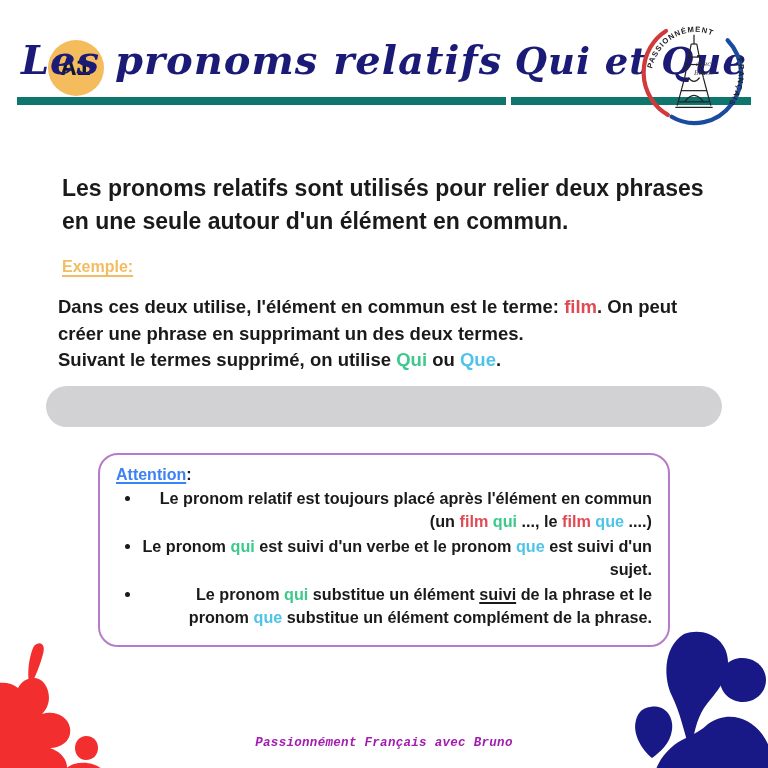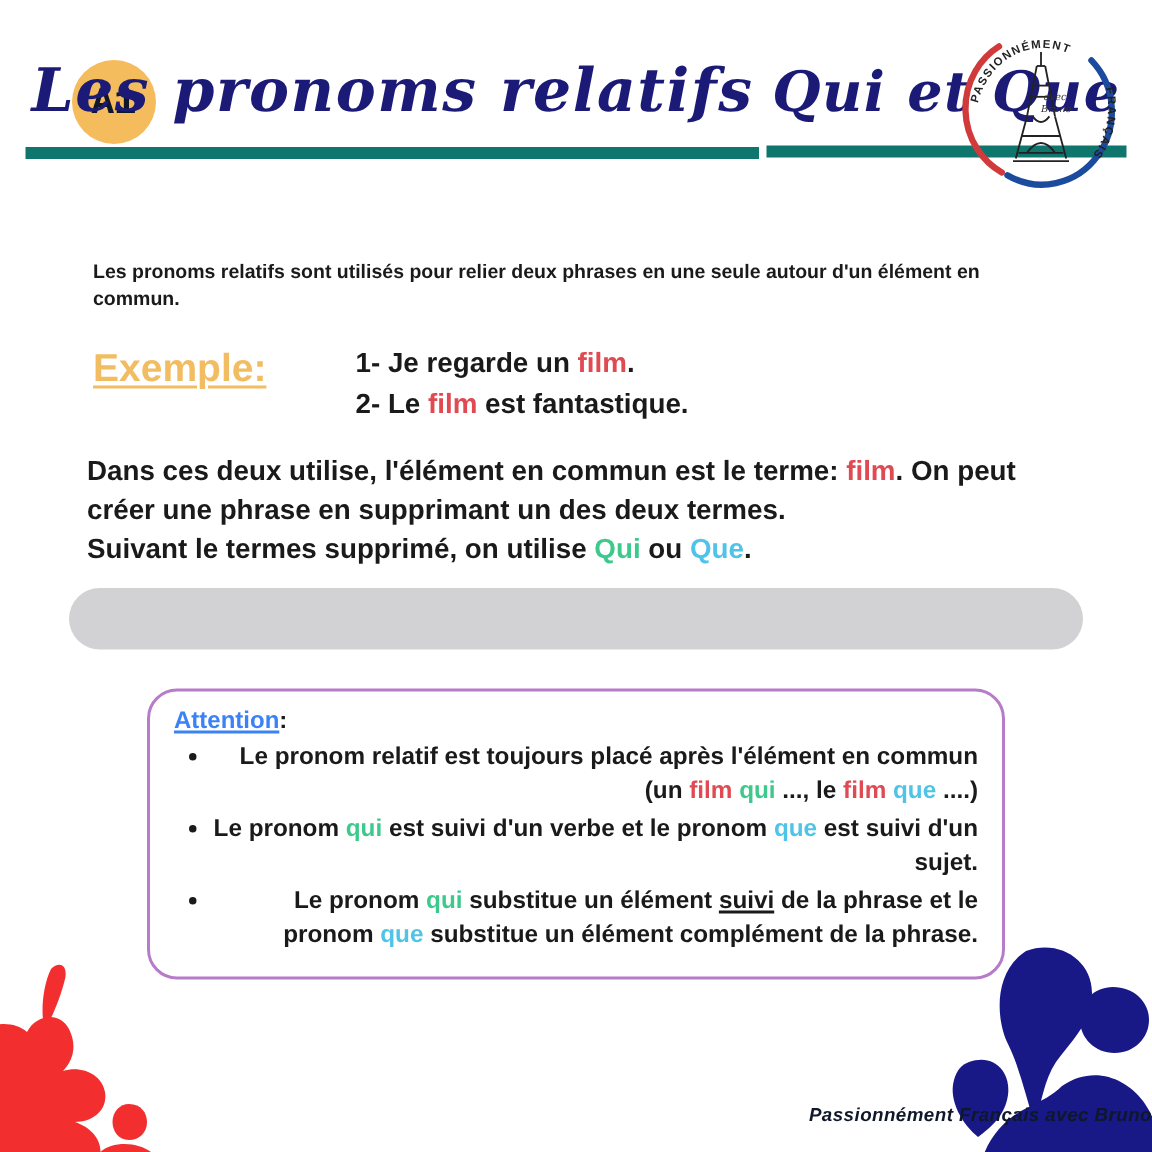--- a/index.html
+++ b/index.html
@@ -71,34 +71,34 @@
     position: absolute;
     right: 18px;
     top: 16px;
     width: 112px;
     height: 112px;
   }
 
   
   .intro {
     margin: 14px 62px 0 62px;
-    font-size: 13px;
+    font-size: 23px;
     font-weight: bold;
     color: #1a1a1a;
     line-height: 1.42;
   }
 
   .example-row {
     display: flex;
     align-items: flex-start;
     margin: 20px 0 0 62px;
   }
   .example-label {
     color: #f2bd62;
-    font-size: 26px;
+    font-size: 16px;
     font-weight: bold;
     text-decoration: underline;
     text-decoration-thickness: 2px;
     text-underline-offset: 3px;
     width: 160px;
     flex: none;
     padding-top: 1px;
   }
   .example-lines {
     font-size: 18.5px;
@@ -154,26 +154,26 @@
     color: #1a1a1a;
     line-height: 1.42;
   }
   .attention-list li { margin-bottom: 2px; text-align: right; }
 
   
   .footer {
     position: absolute;
     left: 0; right: 0;
     bottom: 18px;
-    text-align: right;
-    font-family: Liberation Sans, sans-serif;
+    text-align: center;
+    font-family: Liberation Mono, monospace;
     font-style: italic;
     font-weight: bold;
     font-size: 12.5px;
-    color: #0f172a;
+    color: #a21caf;
     letter-spacing: 0.3px;
   }
 
   
   .t-film { color: #e04a52; }
   .t-qui  { color: #3dc98c; }
   .t-que  { color: #4fc3e8; }
   .t-und  { text-decoration: underline; text-decoration-thickness: 1.5px; text-underline-offset: 2px; }
 </style>
 </head>
@@ -234,28 +234,20 @@
     </text>
     <text x="62" y="54" font-family="DejaVu Serif, serif" font-style="italic" font-size="7" fill="#333333">avec</text>
     <text x="60" y="63" font-family="DejaVu Serif, serif" font-style="italic" font-size="7" fill="#333333">Bruno</text>
   </svg>
 </div>
 
 <div class="intro">Les pronoms relatifs sont utilisés pour relier deux phrases en une seule autour d'un élément en commun.</div>
 
 <div class="example-row">
   <div class="example-label">Exemple:</div>
-  <div class="example-lines">
-    <div>
-      <span>1- Je regarde un </span><span class="t-film">film</span><span>.</span>
-    </div>
-    <div>
-      <span>2- Le </span><span class="t-film">film</span><span> est fantastique.</span>
-    </div>
-  </div>
 </div>
 
 <div class="para2">
   <span>Dans ces deux utilise, l'élément en commun est le terme: </span><span class="t-film">film</span><span>. On peut créer une phrase en supprimant un des deux termes.</span><br>
   <span>Suivant le termes supprimé, on utilise </span><span class="t-qui">Qui</span><span> ou </span><span class="t-que">Que</span><span>.</span>
 </div>
 
 <div class="rule-box">
 
 

